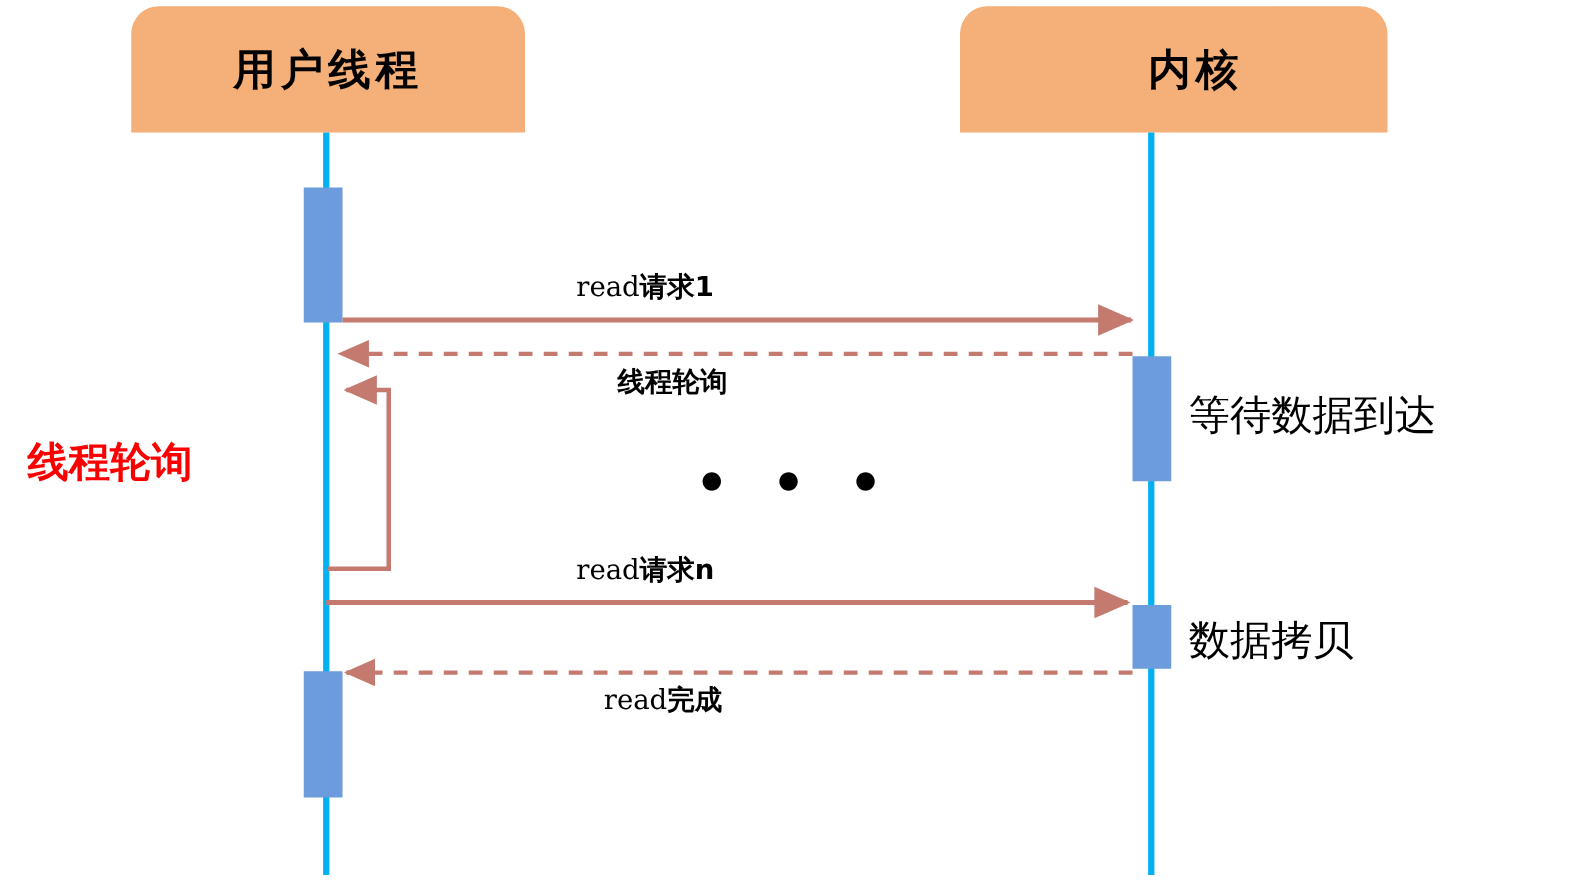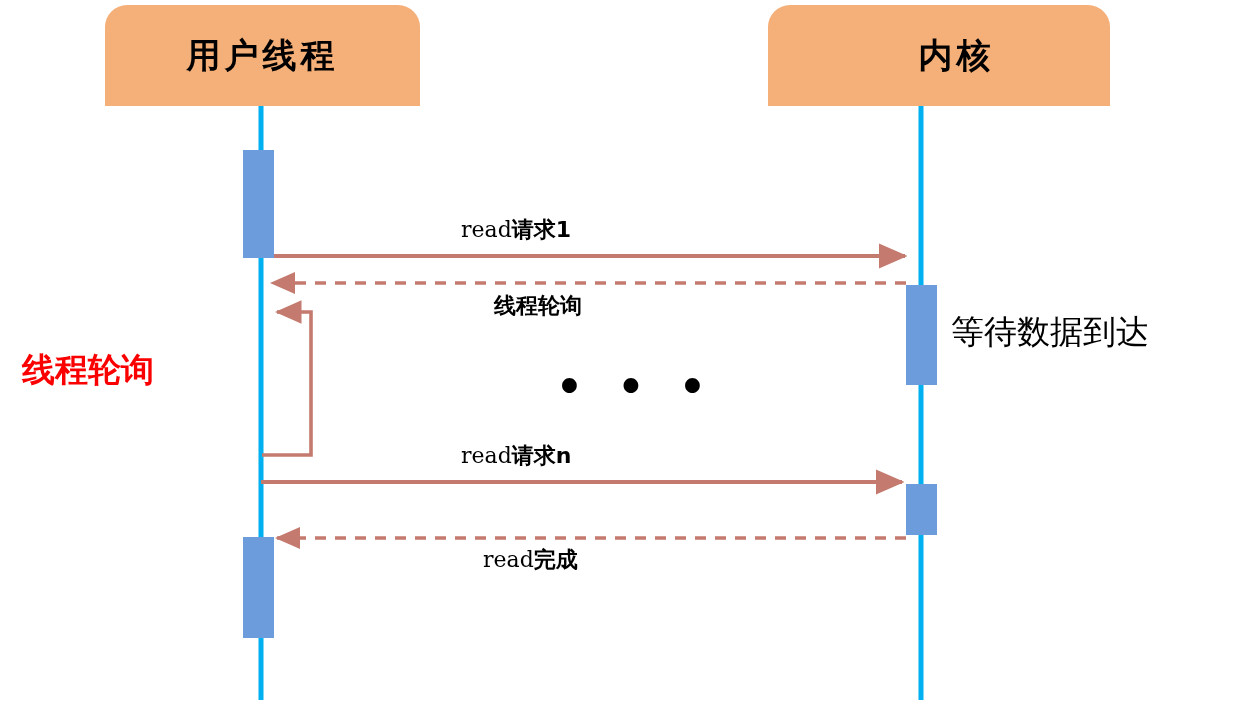--- a/index.html
+++ b/index.html
@@ -147,18 +147,19 @@
   <div class="msg-label" style="left:461px; top:441px;">
     <span class="msg-serif">read</span><span class="msg-cjk">请求n</span>
   </div>
 
   <div class="msg-label" style="left:483px; top:545px;">
     <span class="msg-serif">read</span><span class="msg-cjk">完成</span>
   </div>
 
   <div class="side-label" style="left:951px; top:310px;">等待数据到达</div>
 
+  <div class="side-label" style="left:951px; top:490px;">数据拷贝</div>
 
   <div id="label-polling">线程轮询</div>
 
   <div id="label-ellipsis">• • •</div>
 
 </div>
 
 </body></html>

